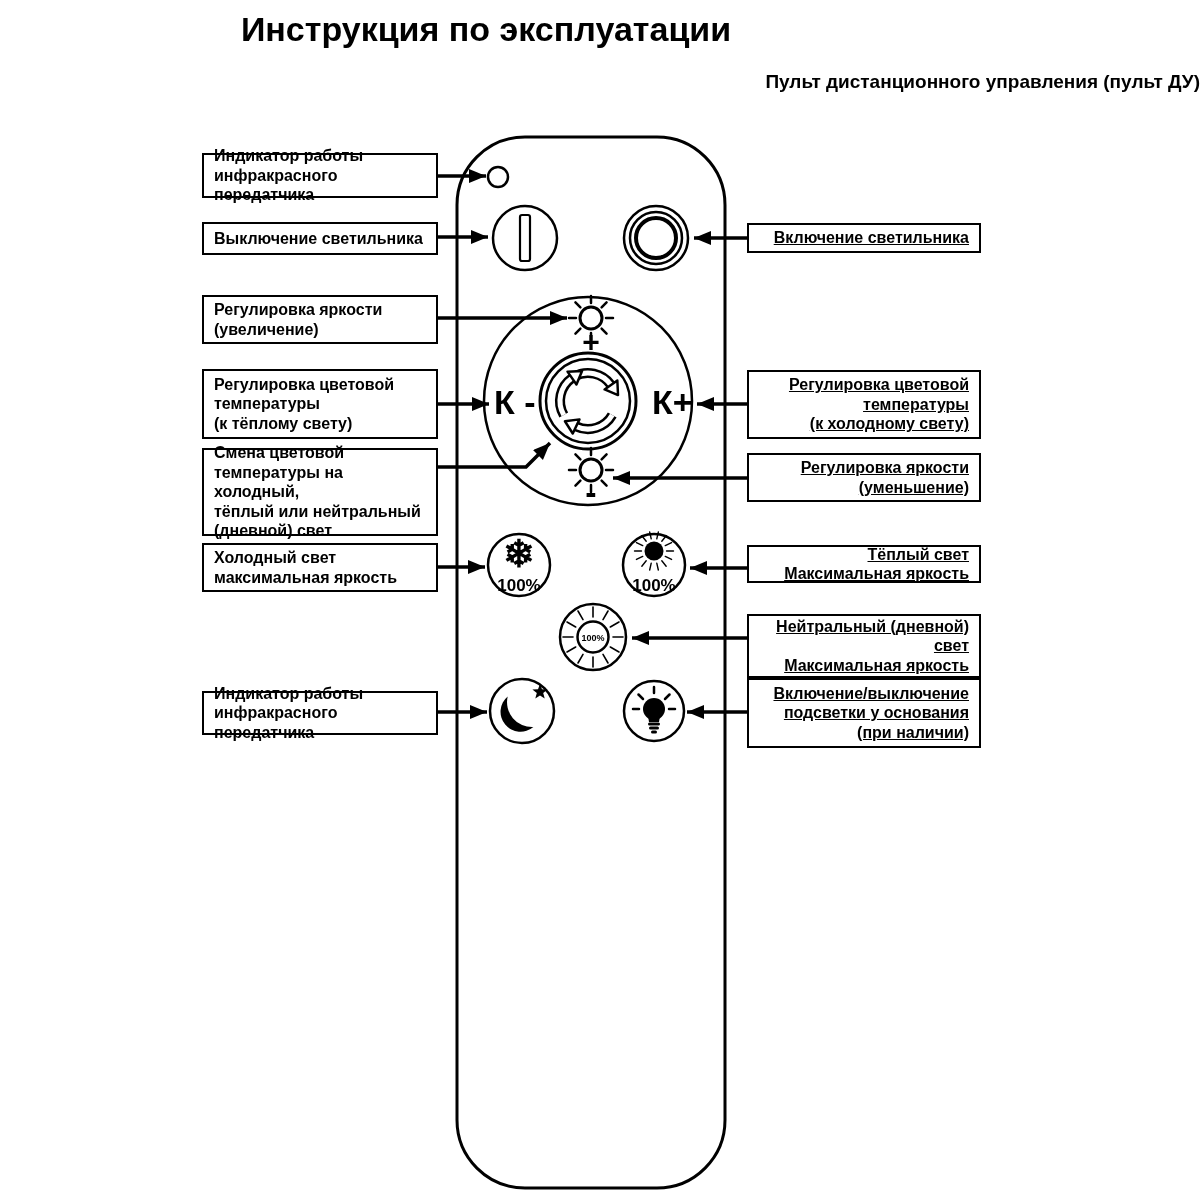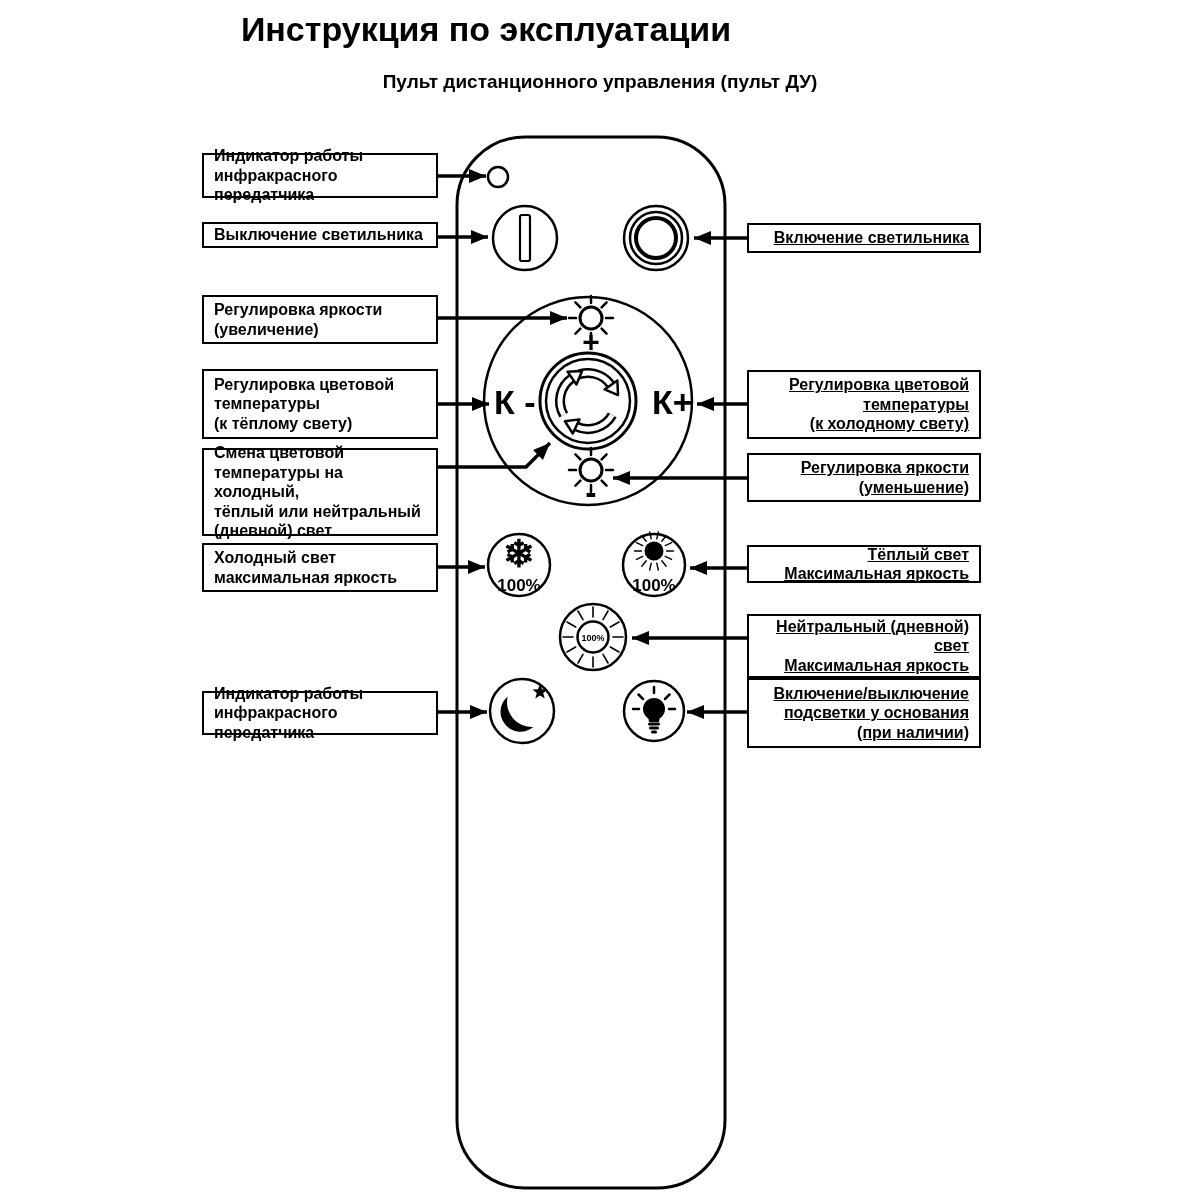--- a/index.html
+++ b/index.html
@@ -1,18 +1,18 @@
 <!DOCTYPE html>
 <html lang="ru"><head>
 <meta charset="utf-8">
 <style>
   html,body{margin:0;padding:0;background:#fff;}
   body{width:1200px;height:1200px;position:relative;font-family:"Liberation Sans",sans-serif;color:#000;}
   .title{position:absolute;left:0;top:10px;width:972px;text-align:center;font-size:34px;font-weight:bold;}
-  .subtitle{position:absolute;left:0;top:71px;width:1200px;text-align:center;font-size:19px;font-weight:bold;}
+  .subtitle{position:absolute;left:0;top:71px;width:1200px;text-align:right;font-size:19px;font-weight:bold;}
   .box{position:absolute;box-sizing:border-box;border:2.5px solid #000;background:#fff;
        font-size:16px;line-height:19.5px;font-weight:bold;white-space:pre-line;
        display:flex;align-items:center;padding:2px 10px;}
   .box.left{left:202px;width:236px;text-align:left;justify-content:flex-start;}
   .box.right{left:747px;width:234px;text-align:right;justify-content:flex-end;text-decoration:underline;}
   svg#diagram{position:absolute;left:0;top:0;}
   svg text{font-family:"Liberation Sans",sans-serif;font-weight:bold;fill:#000;}
   .k-label{font-size:34px;}
   .sign{font-size:30px;text-anchor:middle;}
   .sign-minus{font-size:34px;text-anchor:middle;}
@@ -21,21 +21,21 @@
   .flake{font-size:38px;text-anchor:middle;}
 </style>
 </head>
 <body>
 
 <div class="title">Инструкция по эксплуатации</div>
 <div class="subtitle">Пульт дистанционного управления (пульт ДУ)</div>
 
 <div class="box left" style="top:153px;height:45px"><span>Индикатор работы
 инфракрасного передатчика</span></div>
-<div class="box left" style="top:222px;height:26px"><span>Выключение светильника</span></div>
+<div class="box left" style="top:222px;height:33px"><span>Выключение светильника</span></div>
 <div class="box left" style="top:295px;height:49px"><span>Регулировка яркости
 (увеличение)</span></div>
 <div class="box left" style="top:369px;height:70px"><span>Регулировка цветовой
 температуры
 (к тёплому свету)</span></div>
 <div class="box left" style="top:448px;height:88px"><span>Смена цветовой
 температуры на холодный,
 тёплый или нейтральный
 (дневной) свет</span></div>
 <div class="box left" style="top:543px;height:49px"><span>Холодный свет

